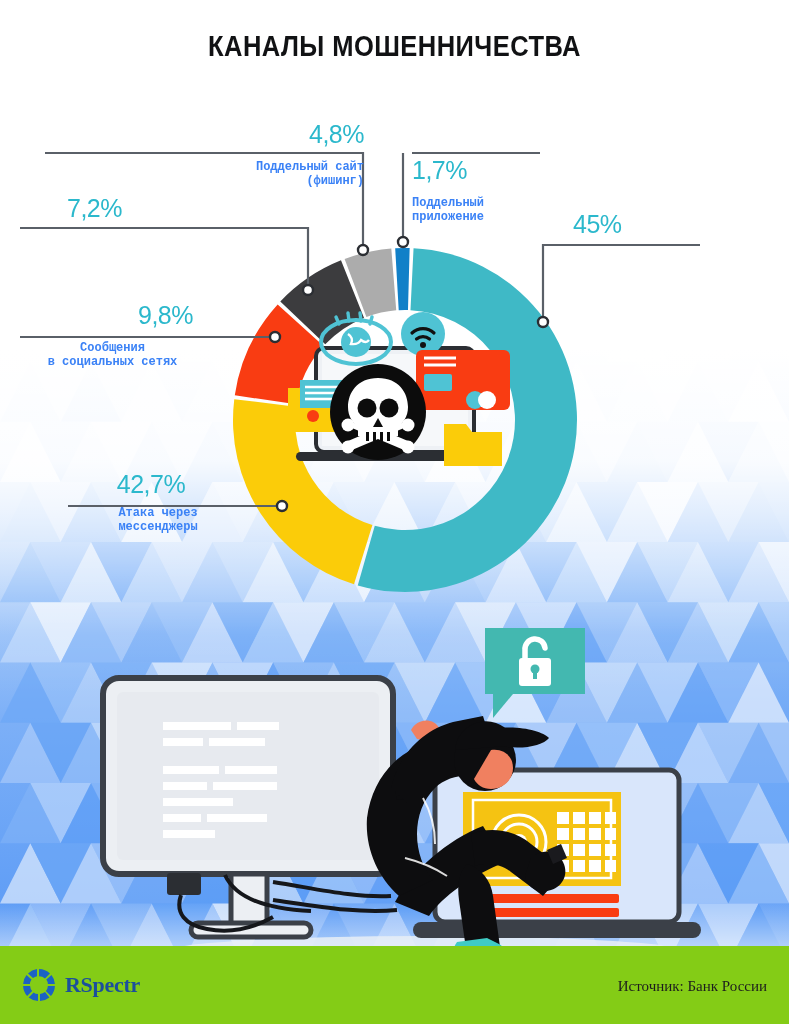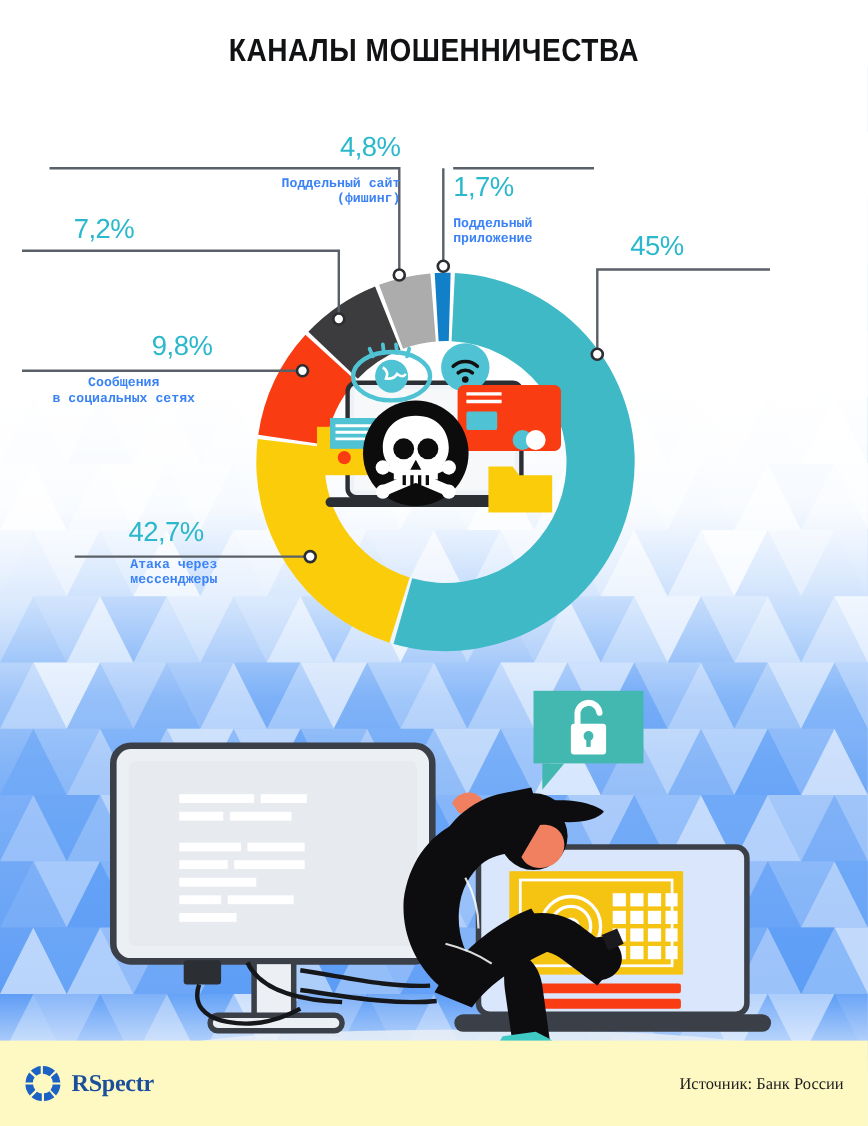--- a/index.html
+++ b/index.html
@@ -50,21 +50,21 @@
   .clabel{
     color:#3b82f6;font-weight:bold;font-size:12px;line-height:1.18;
     font-family:Liberation Mono, monospace;
     white-space:pre-line;
   }
   .c-right .pct,.c-right .clabel{text-align:left;}
   .c-rightal{text-align:right;}
   .lead-svg{position:absolute;z-index:24;overflow:visible;}
 
   
-  .footer{position:absolute;left:0;right:0;bottom:0;height:78px;background:#fef9c3;z-index:40;}
+  .footer{position:absolute;left:0;right:0;bottom:0;height:78px;background:#84cc16;z-index:40;}
   .logo-box{position:absolute;left:22px;bottom:22px;display:flex;align-items:center;gap:9px;}
   .logo-text{font-size:22px;font-weight:bold;color:#1B4F9C;font-family:"Liberation Serif", serif;letter-spacing:-0.3px;}
   .source{position:absolute;right:22px;bottom:29px;font-size:15px;color:#1d1d1d;font-family:"Liberation Serif", serif;}
 
   
   .scene{position:absolute;left:95px;top:620px;width:620px;height:345px;z-index:20;}
 </style>
 </head>
 <body>
 

